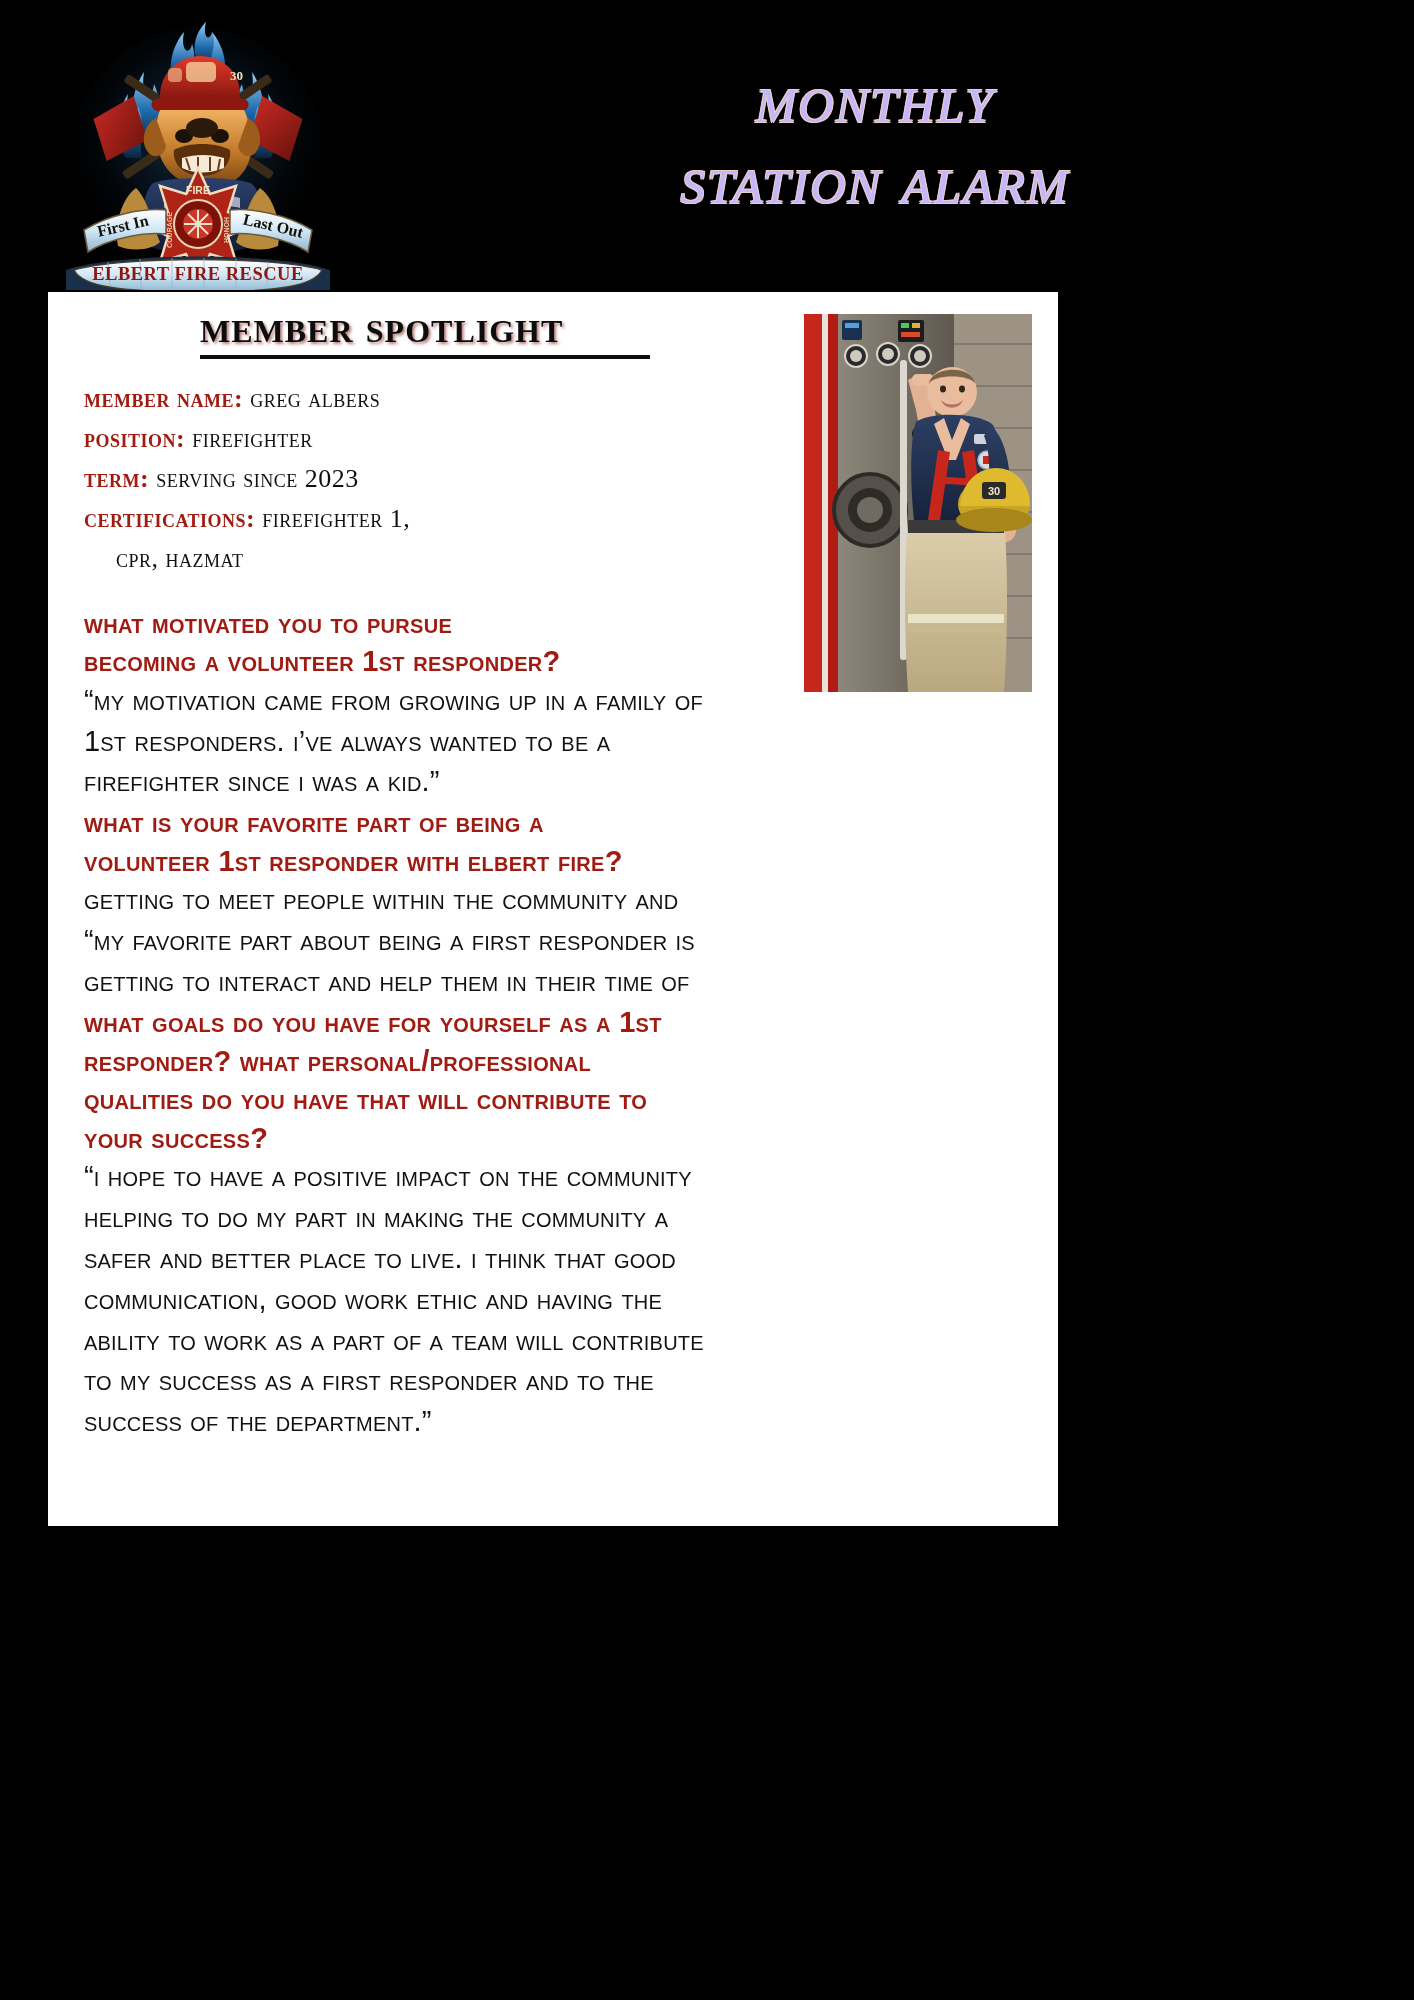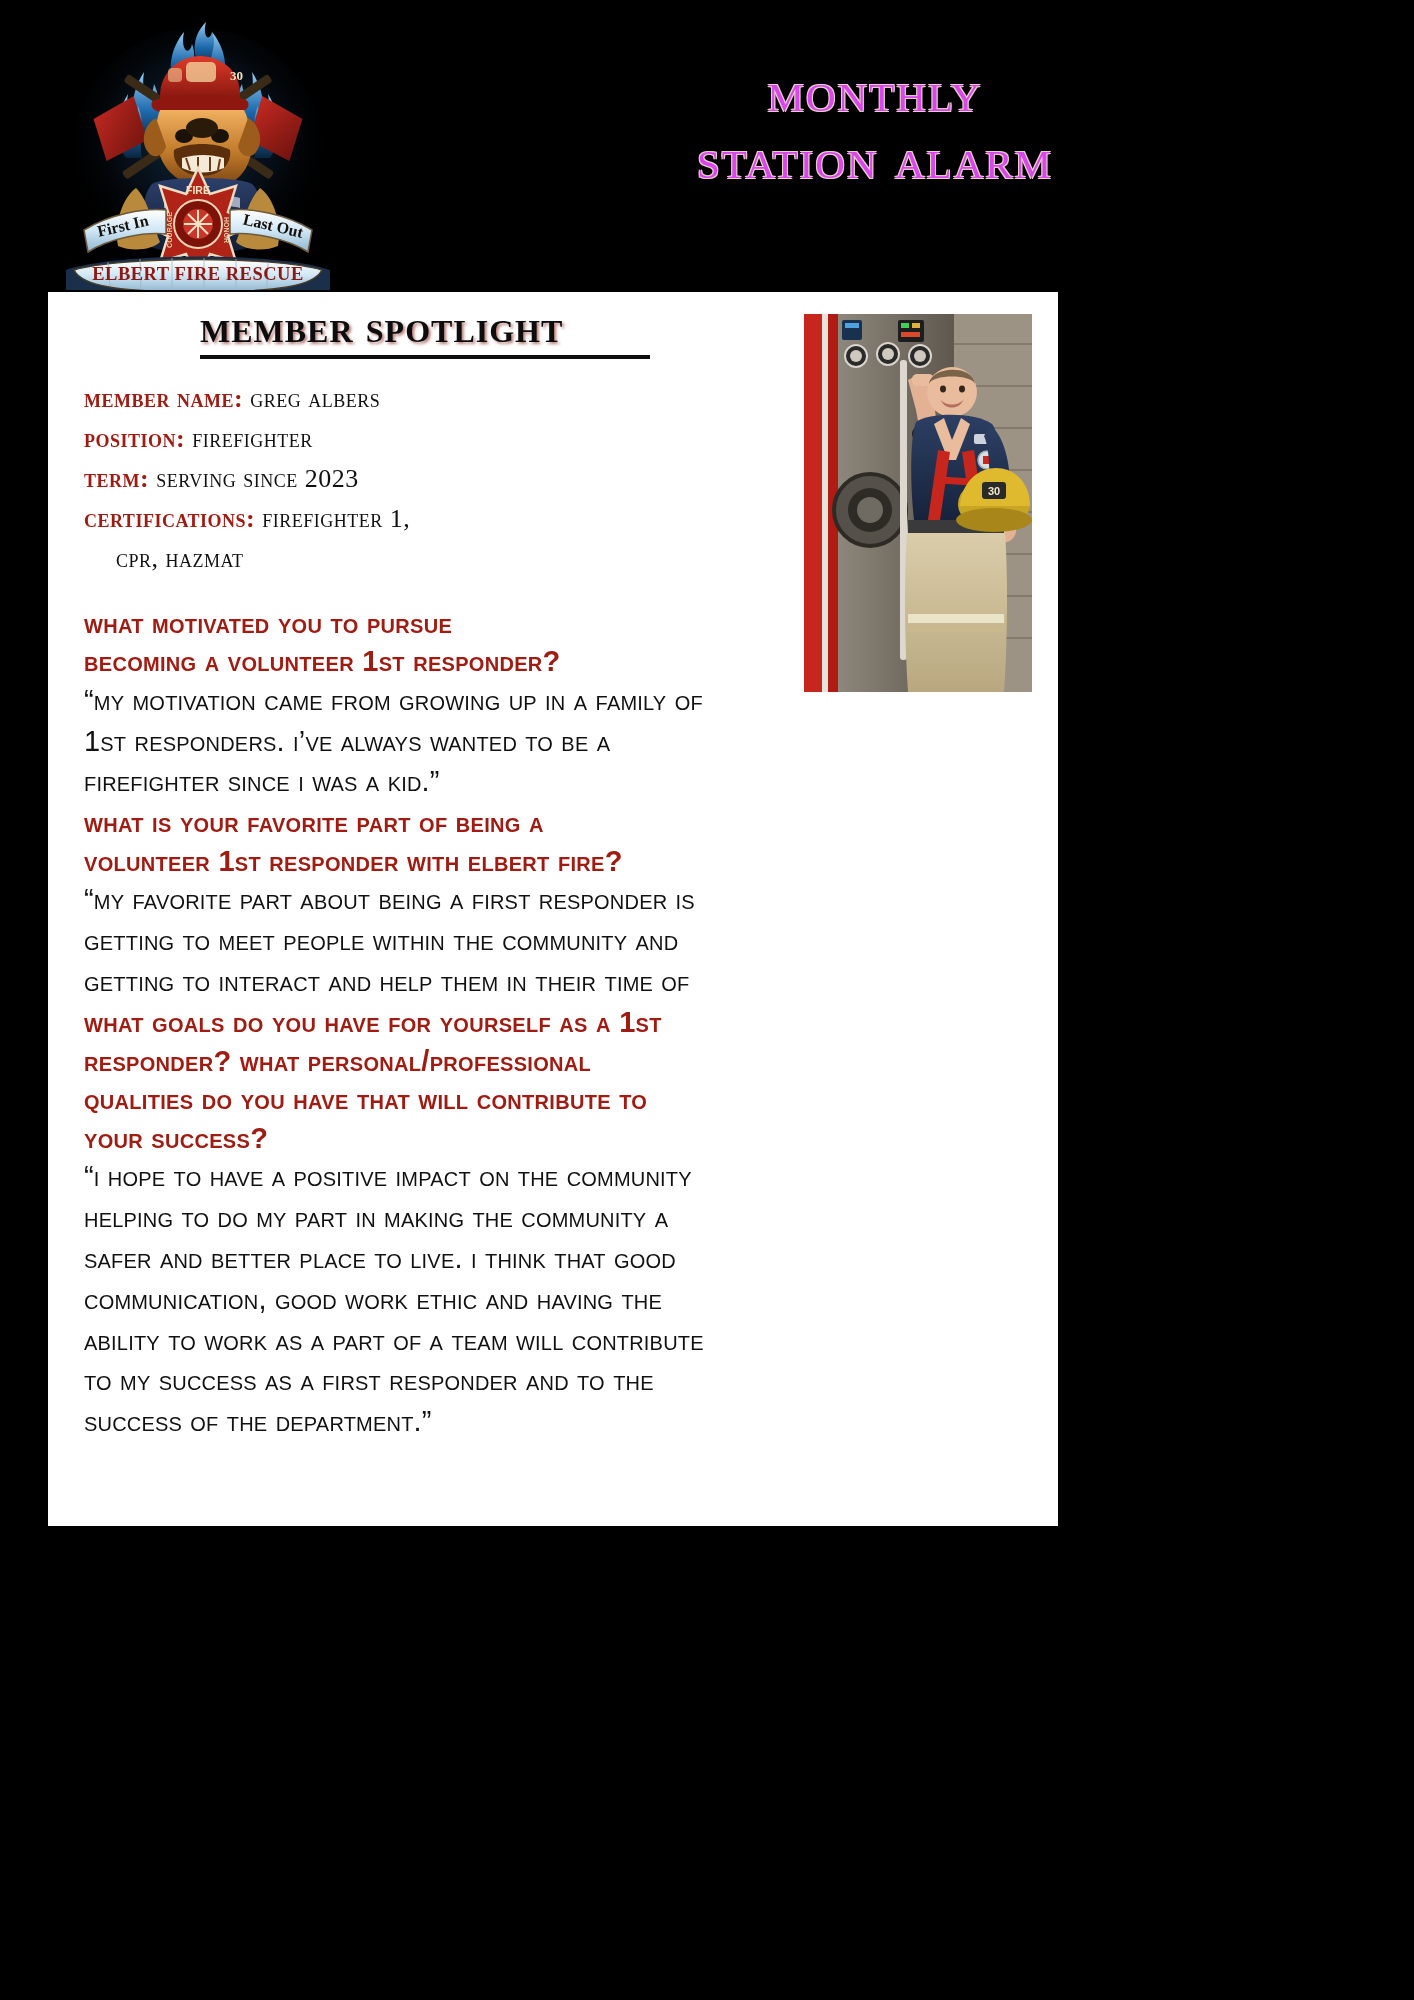--- a/index.html
+++ b/index.html
@@ -42,33 +42,34 @@
   .masthead {
     position: absolute;
     left: 370px;
     top: 58px;
     width: 1010px;
     text-align: center;
   }
 
   .masthead-line {
     font-family: "Liberation Serif", serif;
-    font-size: 58px;
+    font-size: 70px;
     line-height: 1.16;
     font-weight: 400;
     letter-spacing: 2px;
-    color: #d946ef;
+    color: #c4b5fd;
     font-variant: small-caps;
     text-transform: lowercase;
     text-shadow:
       -1px -1px 0 #e8cfc8,
        1px -1px 0 #e8cfc8,
       -1px  1px 0 #e8cfc8,
        1px  1px 0 #e8cfc8,
        3px  3px 5px rgba(0,0,0,0.85);
+    font-style: italic;
   }
   .masthead-line::first-letter { font-size: 1em; }
 
   
   .card {
     position: absolute;
     left: 48px;
     top: 292px;
     width: 1010px;
     height: 1234px;
@@ -446,22 +447,22 @@
           <div class="q">What motivated you to pursue</div>
           <div class="q">becoming a volunteer 1st responder?</div>
           <div class="a">“My motivation came from growing up in a family of</div>
           <div class="a">1st responders.  I’ve always wanted to be a</div>
           <div class="a">firefighter since I was a kid.”</div>
         </div>
 
         <div>
           <div class="q">What is your favorite part of being a</div>
           <div class="q">Volunteer 1st responder with Elbert Fire?</div>
+          <div class="a">getting to meet people within the community and</div>
           <div class="a">“My favorite part about being a first responder is</div>
-          <div class="a">getting to meet people within the community and</div>
           <div class="a">getting to interact and help them in their time of</div>
         </div>
 
         <div>
           <div class="q">What goals do you have for yourself as a 1st</div>
           <div class="q">responder? what personal/professional</div>
           <div class="q">qualities do you have that will contribute to</div>
           <div class="q">your success?</div>
           <div class="a">“I hope to have a positive impact on the community</div>
           <div class="a">helping to do my part in making the community a</div>

